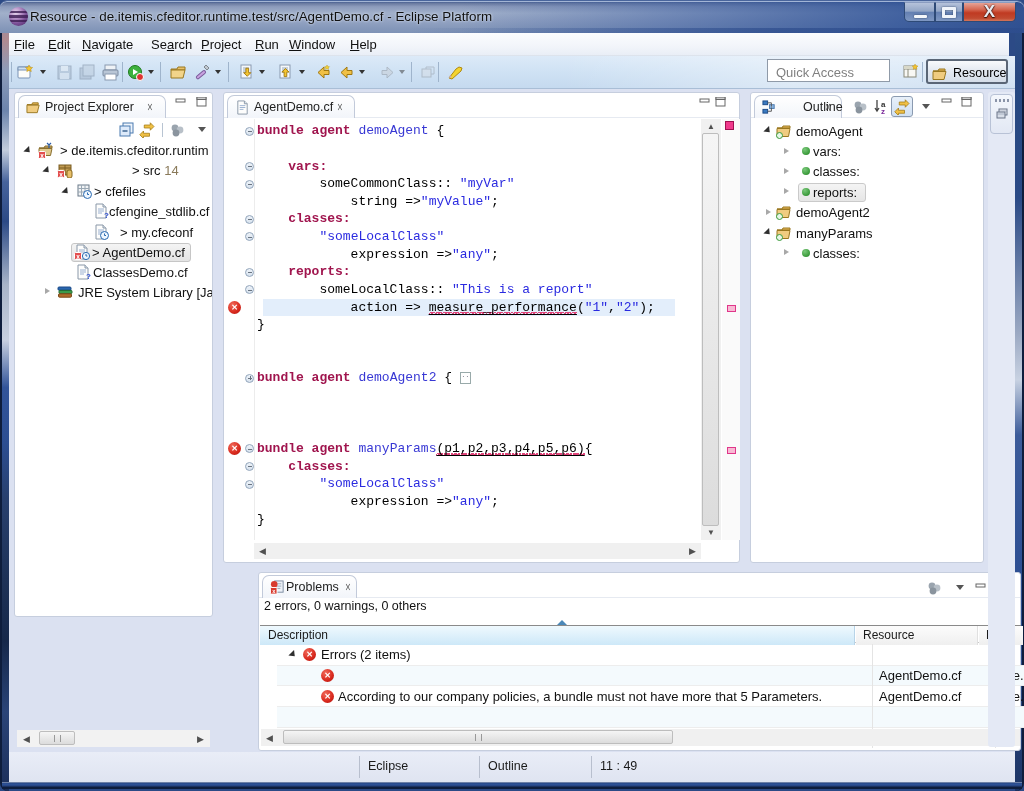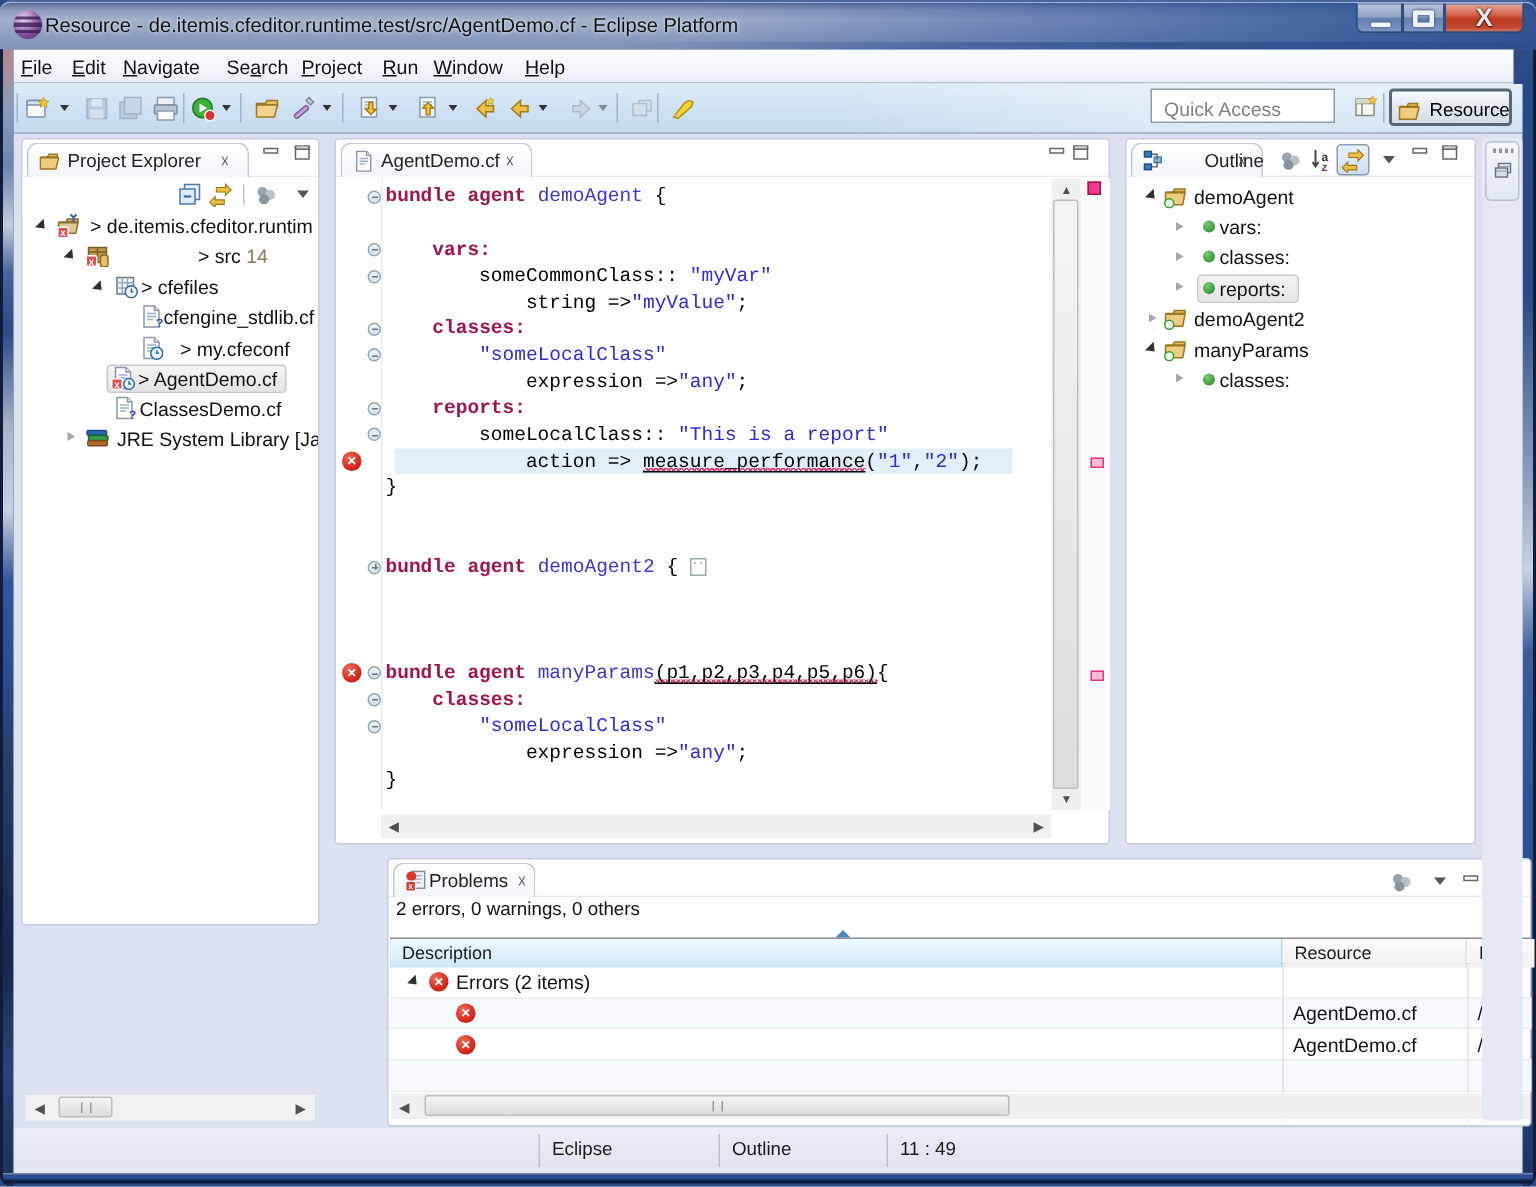--- a/index.html
+++ b/index.html
@@ -497,28 +497,29 @@
             <span style="position:absolute;left:8px;top:2px;">Description</span>
           </div>
         <div class="abs" style="left:297px;top:-6px;width:0;height:0;border-left:5px solid transparent;border-right:5px solid transparent;border-bottom:5px solid #4a88b8;"></div>
         <div class="hdrcell" style="left:596px;width:122px;background:linear-gradient(#fcfcfc,#efefef);">
             <span style="position:absolute;left:7px;top:2px;">Resource</span>
           </div>
         <div class="hdrcell" style="left:719px;width:42px;background:linear-gradient(#fcfcfc,#efefef);border-right:none;">
             <span style="position:absolute;left:7px;top:2px;">Path</span>
           </div>
       </div>
-      <div class="abs" style="left:1px;top:71px;width:704px;height:104px;font-size:13px;color:#111;">
+      <div class="abs" style="left:18px;top:71px;width:704px;height:104px;font-size:13px;color:#111;">
         <div class="abs" style="left:12px;top:8px;width:0;height:0;border-left:4px solid transparent;border-right:4px solid transparent;border-top:5px solid #2f2f2f;transform:rotate(-45deg);"></div>
         <div class="erricon" style="left:26px;top:4px;"></div>
         <div class="abs" style="left:44px;top:3px;">Errors (2 items)</div>
         <div class="abs" style="left:0;top:20.7px;width:761px;height:21px;background:#f4fafd;border-top:1px solid #ededed;"></div>
         <div class="erricon" style="left:44px;top:25px;"></div>
         <div class="abs" style="left:0;top:41.4px;width:761px;height:21px;border-top:1px solid #ededed;"></div>
         <div class="erricon" style="left:44px;top:46px;"></div>
+        <div class="abs" style="left:61px;top:45px;">According to our company policies, a bundle must not have more that 5 Parameters.</div>
         <div class="abs" style="left:0;top:62.1px;width:761px;height:21px;background:#f4fafd;border-top:1px solid #ededed;"></div>
         <div class="abs" style="left:0;top:82.8px;width:761px;height:21px;border-top:1px solid #ededed;"></div>
         <div class="abs" style="left:595px;top:0;width:1px;height:104px;background:#e4e4e4;"></div>
         <div class="abs" style="left:718px;top:0;width:1px;height:104px;background:#e4e4e4;"></div>
         <div class="abs" style="left:602px;top:24px;">AgentDemo.cf</div>
         <div class="abs" style="left:602px;top:45px;">AgentDemo.cf</div>
         <div class="abs" style="left:725px;top:24px;">/de.it</div>
         <div class="abs" style="left:725px;top:45px;">/de.it</div>
       </div>
       <div class="sbtrack" style="left:2px;top:156px;width:759px;height:17px;">

